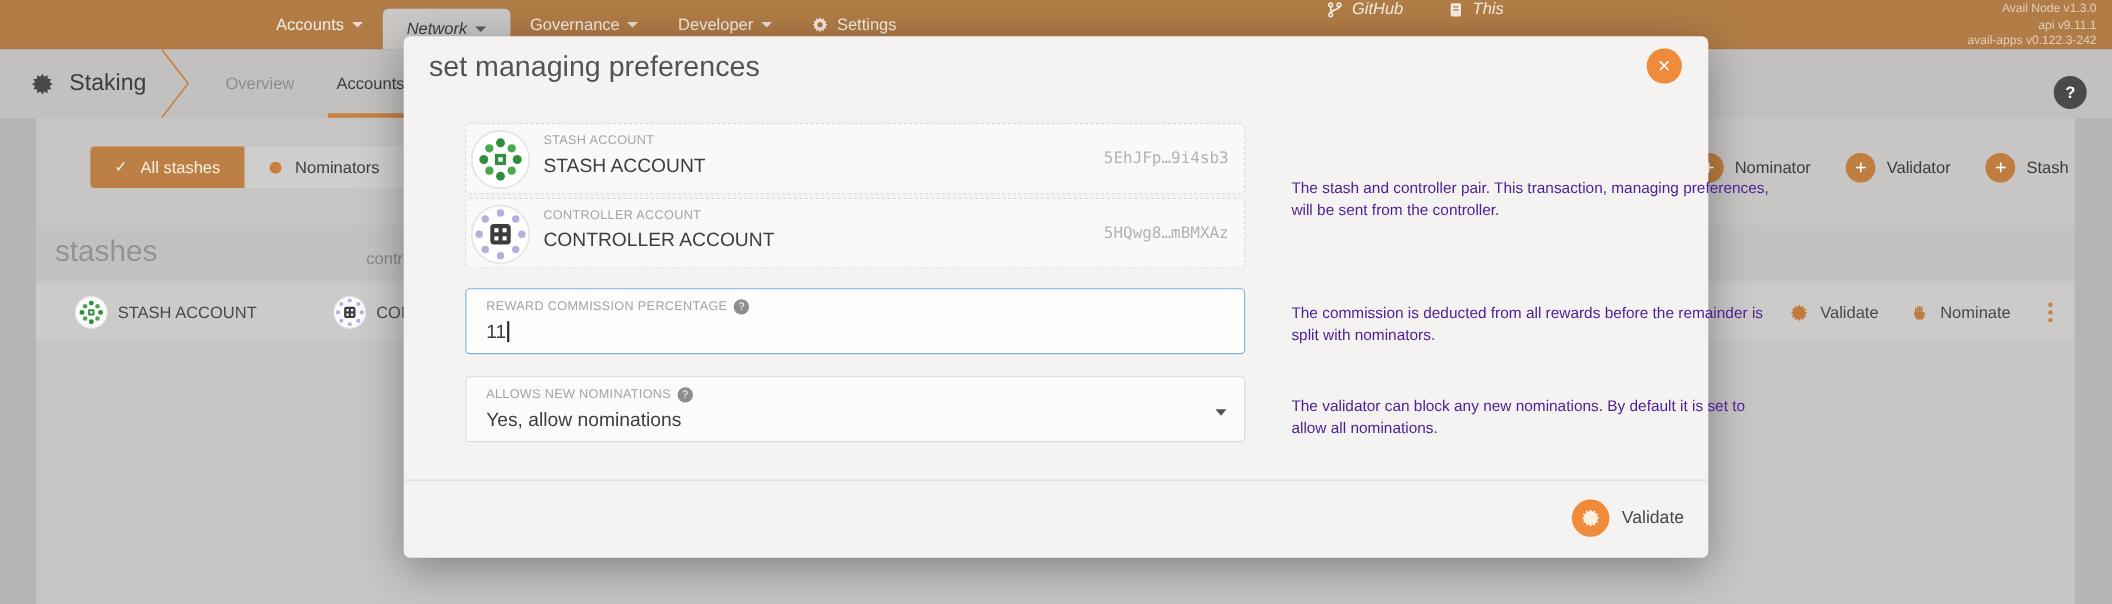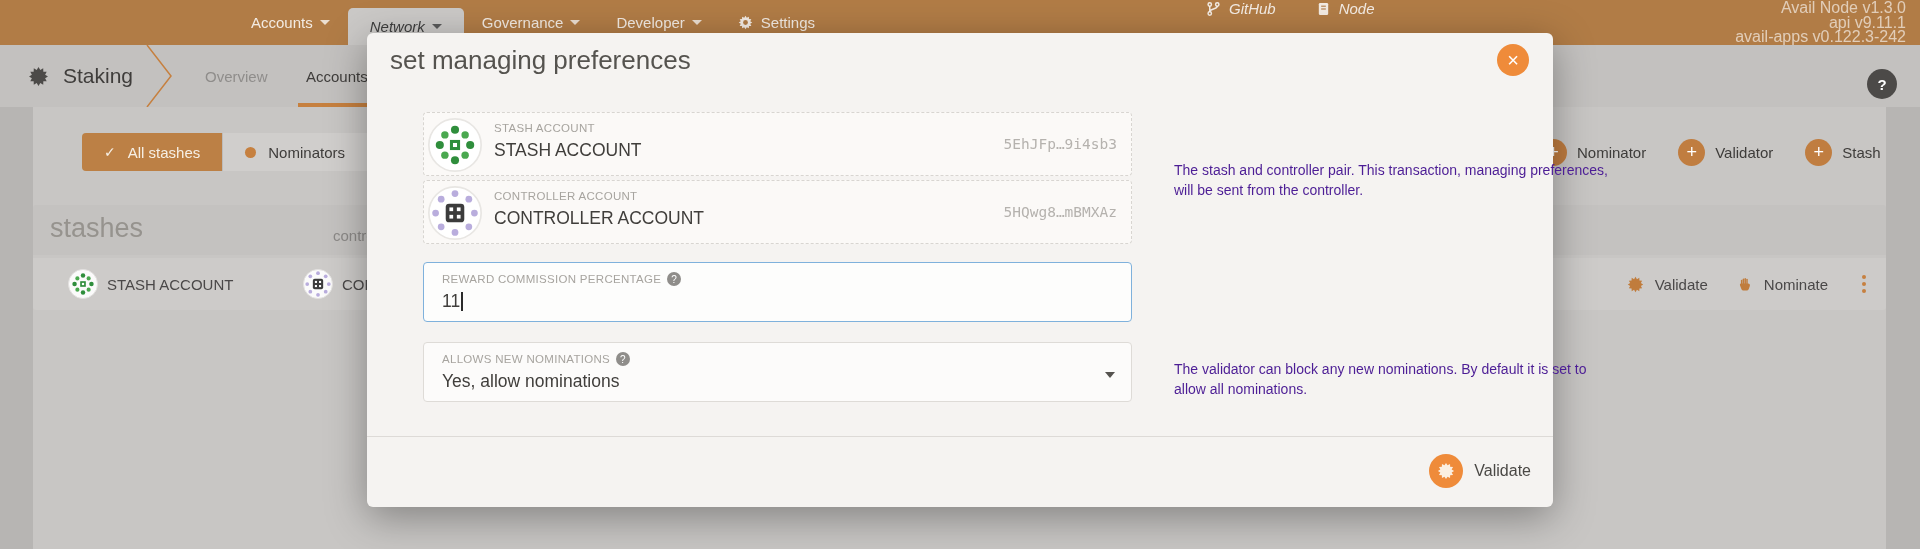--- a/index.html
+++ b/index.html
@@ -12,21 +12,21 @@
   .chain-block .l1 { color:#eedcc3; }
   .chain-block .l3 { color:#eedcc3; }
   .tri { display:inline-block; width:0; height:0; border-left:5px solid transparent; border-right:5px solid transparent; border-top:5px solid rgba(255,255,255,.75); margin-left:7px; }
   .topnav { position:absolute; left:233px; top:0; height:45px; display:flex; align-items:center; }
   .menu-item { display:flex; align-items:center; height:45px; padding:0 18px; color:rgba(255,255,255,.85); font-size:15px; cursor:pointer; }
   .menu-item.active { background:#cbc9c7; color:#3e3e3e; border-radius:5px 5px 0 0; height:37px; margin-top:8px; padding:0 22px;font-style:italic; }
   .menu-item.active .tri { border-top-color:#5a5a5a; }
   .menu-item .gear { margin-right:8px; display:inline-flex; }
   .toplinks { position:absolute; left:1206px; top:0; height:45px; display:flex; align-items:flex-start; gap:40px;font-style:italic; }
   .toplink { display:flex; align-items:center; gap:8px; color:rgba(255,255,255,.85); font-size:15px; cursor:pointer; }
-  .node-info { position:absolute; right:14px; top:1px; text-align:right; color:rgba(255,255,255,.62); font-size:16px; line-height:14.5px; }
+  .node-info { position:absolute; right:14px; top:1px; text-align:right; color:rgba(255,255,255,.62); font-size:11px; line-height:14.5px; }
 
   
   .tabrow { position:absolute; left:0; top:45px; width:1920px; height:62px; background:#c3c1bf; z-index:1; }
   .bc { position:absolute; left:28px; top:0; height:62px; display:flex; align-items:center; gap:14px; }
   .bc-label { font-size:21px; color:#3f3d3b; }
   .bc-chevron { position:absolute; left:145px; top:0; }
   .tab { position:absolute; top:0; height:62px; display:flex; align-items:center; font-size:15px; color:#8f8d8b; cursor:pointer; }
   .tab-overview { left:205px; }
   .tab-accounts { left:306px; color:#3f3d3b; }
   .tab-underline { position:absolute; left:298px; bottom:0; width:72px; height:4px; background:#c6803f; }
@@ -140,21 +140,21 @@
         <span>GitHub</span>
       </div>
       <div class="toplink">
         <span>
           <svg width="15" height="16" viewBox="0 0 16 16">
               <rect x="3" y="1.5" width="10" height="13" rx="1.5" fill="rgba(255,255,255,.85)"></rect>
               <line x1="5.5" y1="5" x2="10.5" y2="5" stroke="#b17c46" stroke-width="1.2"></line>
               <line x1="5.5" y1="8" x2="10.5" y2="8" stroke="#b17c46" stroke-width="1.2"></line>
             </svg>
         </span>
-        <span>Node</span>
+        <span>This</span>
       </div>
     </div>
 
     <div class="node-info">
       <div>Avail Node v1.3.0</div>
       <div>api v9.11.1</div>
       <div>avail-apps v0.122.3-242</div>
     </div>
   </header>
 
@@ -379,20 +379,21 @@
         <span>ALLOWS NEW NOMINATIONS</span>
         <span class="qicon">
             <span>?</span>
           </span>
       </div>
       <div class="f-value">Yes, allow nominations</div>
       <span class="dd-tri"></span>
     </div>
 
     <div class="help-para hp1">The stash and controller pair. This transaction, managing preferences, will be sent from the controller.</div>
+    <div class="help-para hp2">The commission is deducted from all rewards before the remainder is split with nominators.</div>
     <div class="help-para hp3">The validator can block any new nominations. By default it is set to allow all nominations.</div>
 
     <div class="modal-divider"></div>
 
     <div class="submit-btn">
       <span class="submit-circle">
         <svg width="18" height="18" viewBox="0 0 20 20">
             <polygon fill="#fbefe0" points="19,10 16.3,11.7 17.8,14.5 14.6,14.6 14.5,17.8 11.7,16.3 10,19 8.3,16.3 5.5,17.8 5.4,14.6 2.2,14.5 3.7,11.7 1,10 3.7,8.3 2.2,5.5 5.4,5.4 5.5,2.2 8.3,3.7 10,1 11.7,3.7 14.5,2.2 14.6,5.4 17.8,5.5 16.3,8.3"></polygon>
           </svg>
       </span>

